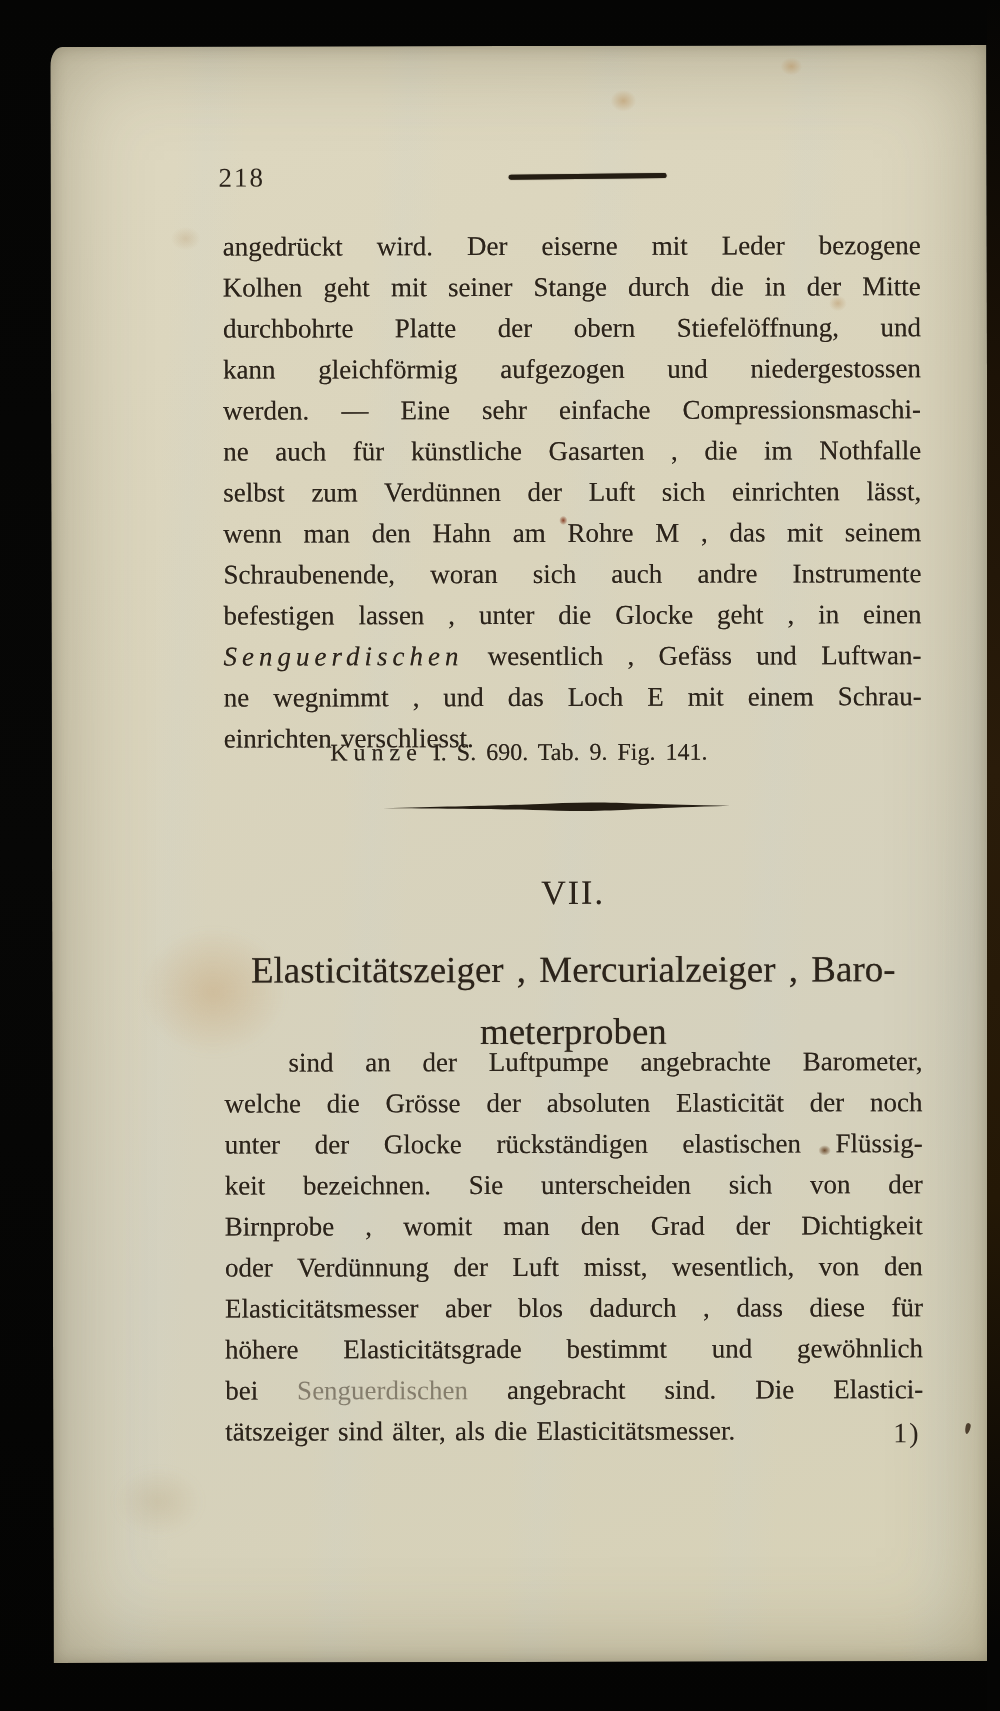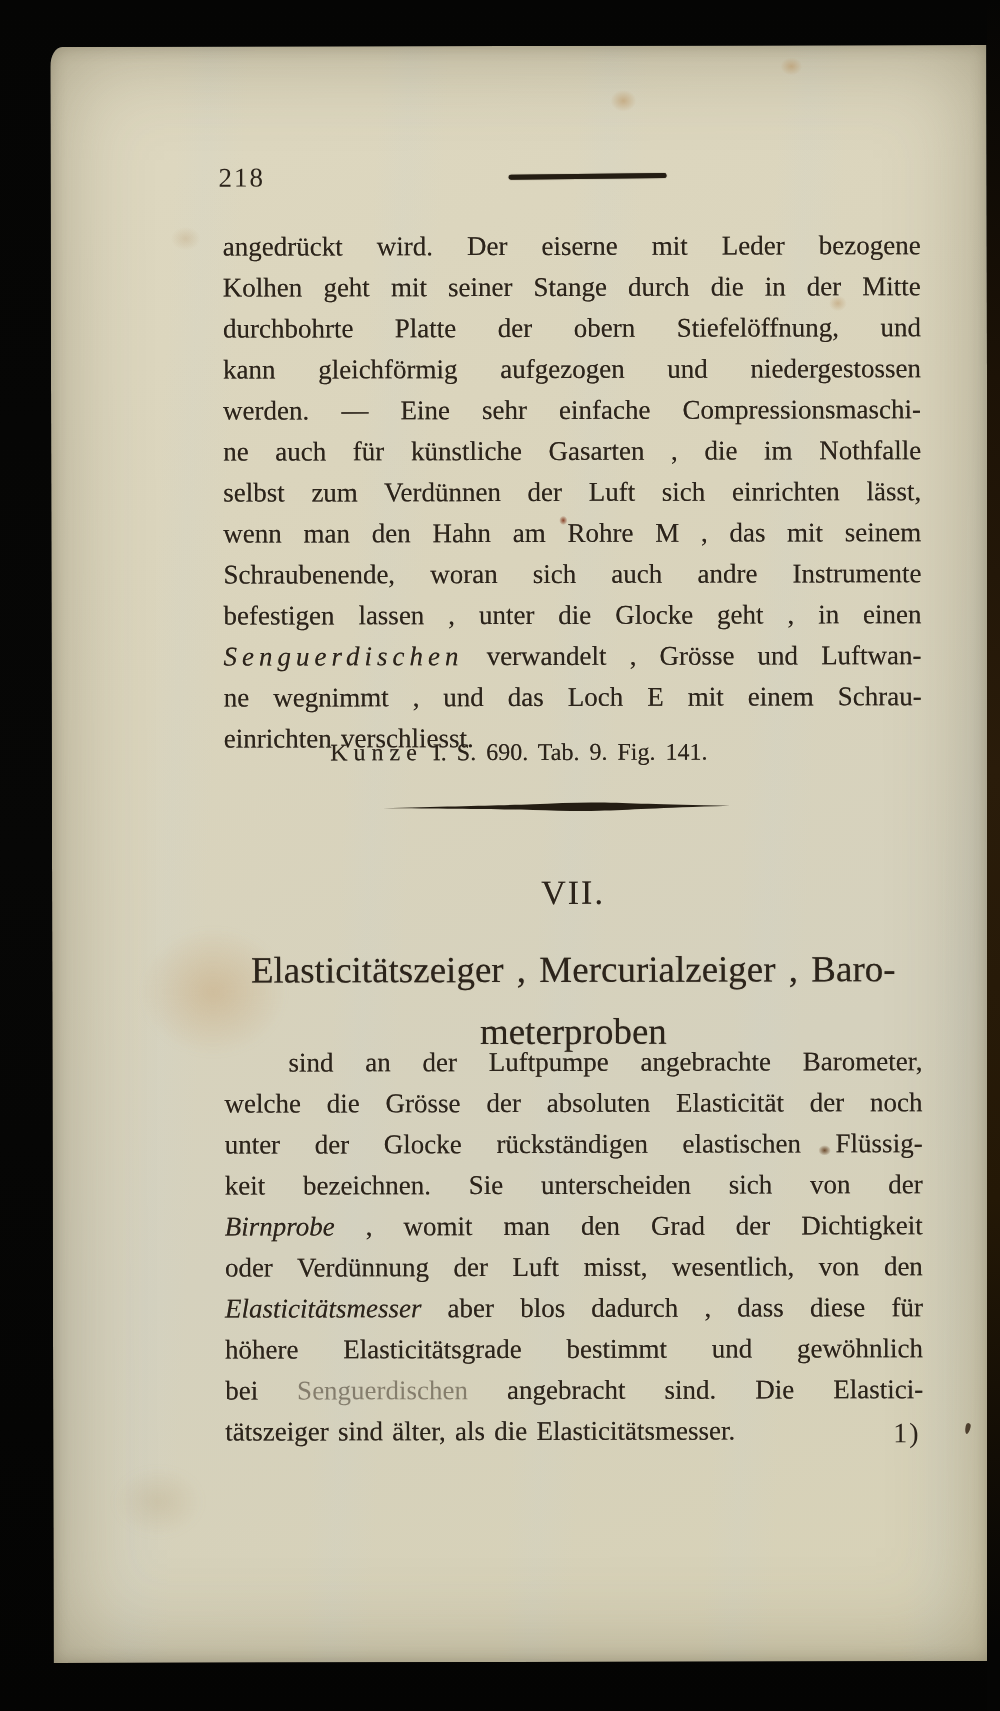--- a/index.html
+++ b/index.html
@@ -29,21 +29,21 @@
     position:absolute; left:458px; top:128px; width:158px; height:5px;
     background:#241d13; border-radius:3px; transform:rotate(-0.5deg);
     box-shadow:0 0 1px rgba(36,29,19,.8);
   }
   .column { position:absolute; left:172px; width:698px; }
   .body-text { font-size:27px; line-height:41px; word-spacing:2.5px; text-shadow:0 0 0.6px rgba(44,36,27,0.65); }
   .tline { text-align:justify; text-align-last:justify; white-space:normal; }
   .tline.no-just { text-align-last:left; }
   .tline.center { text-align:center; text-align-last:center; }
   .tline.indent { text-indent:64px; }
-  .italic { font-style:italic; }
+  .italic { }
   .spaced-italic { font-style:italic; letter-spacing:5px; }
   .spaced { letter-spacing:6px;text-align:right; }
   .faded { color:rgba(52,42,30,0.5); text-shadow:none; }
   .citation { top:690px; font-size:24px; padding-right:108px; box-sizing:border-box; line-height:32px; word-spacing:4px; }
   .swellrule { position:absolute; left:331px; top:755px; transform:rotate(-0.3deg); }
   .numeral { top:828px; text-align:center; font-size:34px; letter-spacing:2px; text-shadow:0 0 0.6px rgba(44,36,27,0.6); }
   .title { top:893px; text-align:center; font-size:37px; line-height:62px; word-spacing:4px; text-shadow:0 0 0.7px rgba(44,36,27,0.6); }
   .para1 { top:180px; }
   .para2 { top:996px; }
   .sig { position:absolute; left:840px; top:1372px; font-size:28px; letter-spacing:2px; }
@@ -73,21 +73,21 @@
         <div class="tline"><span>angedrückt wird.  Der eiserne mit Leder bezogene</span></div>
         <div class="tline"><span>Kolhen geht mit seiner Stange durch die in der Mitte</span></div>
         <div class="tline"><span>durchbohrte Platte der obern Stiefelöffnung, und</span></div>
         <div class="tline"><span>kann gleichförmig aufgezogen und niedergestossen</span></div>
         <div class="tline"><span>werden. —  Eine sehr einfache Compressionsmaschi-</span></div>
         <div class="tline"><span>ne auch für künstliche Gasarten , die im Nothfalle</span></div>
         <div class="tline"><span>selbst zum Verdünnen der Luft sich einrichten lässt,</span></div>
         <div class="tline"><span>wenn man den Hahn am Rohre M ,  das mit seinem</span></div>
         <div class="tline"><span>Schraubenende,  woran sich auch andre Instrumente</span></div>
         <div class="tline"><span>befestigen lassen ,  unter die Glocke geht ,  in einen</span></div>
-        <div class="tline"><span class="spaced-italic">Senguerdischen</span><span> verwandelt ,  Grösse und Luftwan-</span></div>
+        <div class="tline"><span class="spaced-italic">Senguerdischen</span><span> wesentlich ,  Gefäss und Luftwan-</span></div>
         <div class="tline"><span>ne wegnimmt ,  und das Loch E mit einem  Schrau-</span></div>
         <div class="tline no-just"><span>einrichten verschliesst.</span></div>
       </div>
 
     <div class="column body-text citation">
         <div class="tline no-just center"><span class="spaced">Kunze</span><span> I.  S. 690.  Tab. 9.  Fig. 141.</span></div>
       </div>
 
     <svg class="swellrule" width="347" height="12" viewBox="0 0 347 12">
       <path d="M0 6 C70 4.8 122 4.1 150 3.2 C172 2.4 196 1.4 216 1.9 C248 2.6 272 4.4 347 6 C272 7.6 248 9.4 216 10.1 C196 10.6 172 9.6 150 8.8 C122 7.9 70 7.2 0 6 Z" fill="#241d13"></path>

